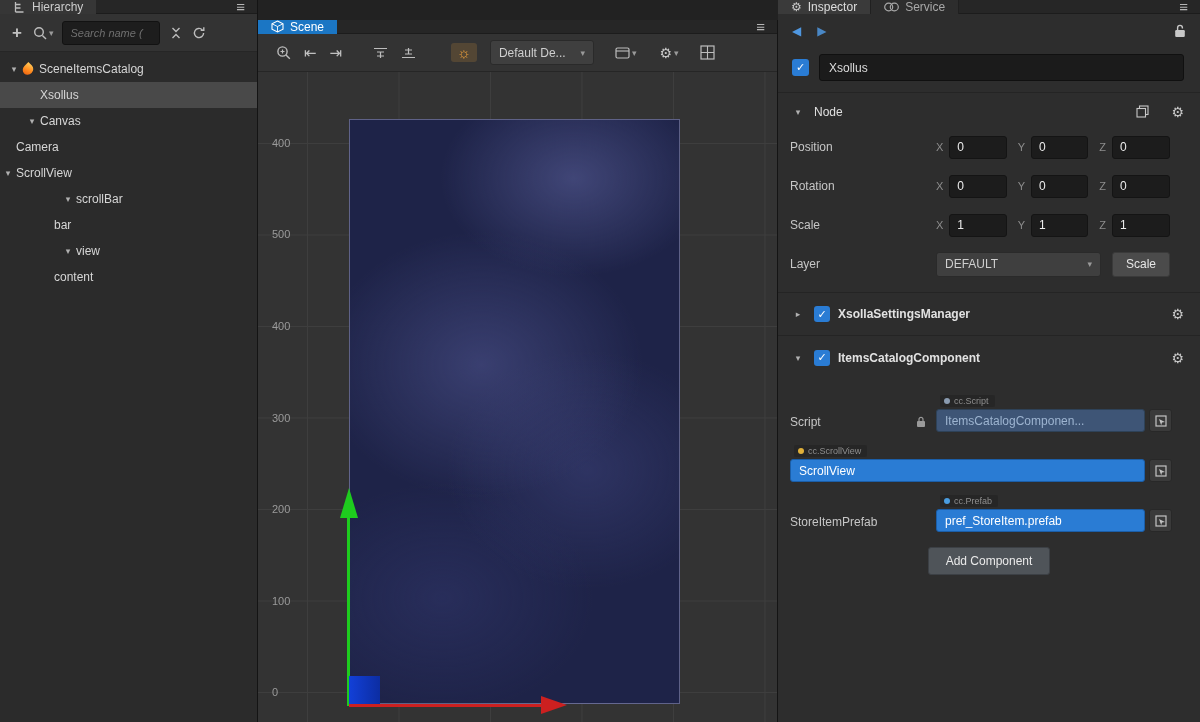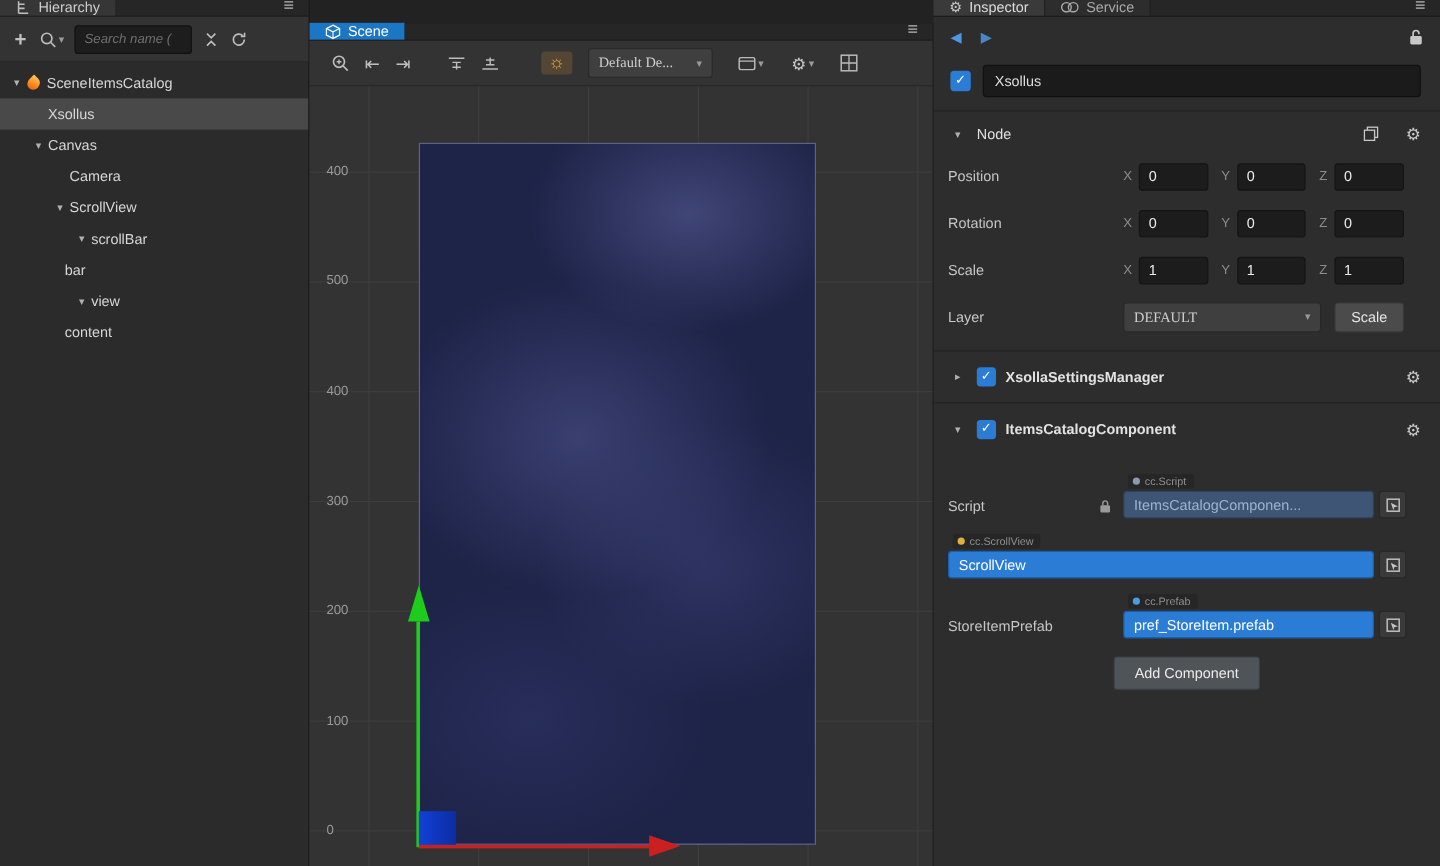--- a/index.html
+++ b/index.html
@@ -5,46 +5,46 @@
   * { margin:0; padding:0; box-sizing:border-box; }
   html,body { width:1200px; height:722px; overflow:hidden; }
   body { font-family:"Liberation Sans", sans-serif; font-size:12px; background:#222; color:#ccc; display:flex; }
 
   .panel { height:722px; display:flex; flex-direction:column; border-right:1px solid #141414; }
   .panel-hierarchy { width:258px; background:#2b2b2b; }
   .panel-scene { width:520px; background:#333;margin-top:20px; }
   .panel-inspector { width:422px; background:#2d2d2d; border-right:none; }
 
   
-  .phead { height:14px; background:#262626; display:flex; align-items:flex-end; border-bottom:1px solid #1c1c1c; flex-shrink:0; }
+  .phead { height:14px; background:#262626; display:flex; align-items:center; border-bottom:1px solid #1c1c1c; flex-shrink:0; }
   .tab { display:flex; align-items:center; gap:6px; padding:0 13px; font-size:12px; color:#ccc; cursor:default; }
   .tab-plain { background:#363636; }
   .tab-scene { background:#1b76c4; color:#fff; }
   .tab-active { background:#3a3a3a; color:#ddd; }
   .tab-idle { background:#2d2d2d; color:#a8a8a8; border-left:1px solid #202020; border-right:1px solid #202020; }
   .menu-glyph { margin-left:auto; padding:0 12px; display:flex; align-items:center; font-size:15px; color:#b5b5b5; cursor:pointer; }
 
   
   .toolbar { height:38px; background:#333; border-bottom:1px solid #262626; display:flex; align-items:center; padding:0 10px; gap:9px; flex-shrink:0; }
   .tbtn { display:flex; align-items:center; gap:2px; color:#c0c0c0; cursor:pointer; }
   .tbtn.plus { font-size:17px; font-weight:bold; padding:0 2px; }
   .search-input { width:98px; height:24px; background:#1d1d1d; border:1px solid #121212; border-radius:3px; color:#ddd; padding:0 7px; font-size:11px; font-style:italic; min-width:0; }
   .search-input::placeholder { color:#6f6f6f; font-style:italic; }
   .caret { font-size:9px; color:#9a9a9a; }
   .gizmo-light { background:rgba(235,160,60,0.18); border-radius:3px; padding:2px 6px; color:#f0a23c; font-size:15px; line-height:1; cursor:pointer; }
-  .dropdown { height:25px; background:#3f3f3f; border:1px solid #2a2a2a; border-radius:3px; display:flex; align-items:center; gap:8px; padding:0 8px; color:#cfcfcf; cursor:pointer;font-family:Liberation Serif, serif; }
+  .dropdown { height:25px; background:#3f3f3f; border:1px solid #2a2a2a; border-radius:3px; display:flex; align-items:center; gap:8px; padding:0 8px; color:#cfcfcf; cursor:pointer; }
   .dropdown .caret { margin-left:auto; }
   .res-dropdown { width:104px; font-size:12px; }
 
   
   .tree { flex:1; overflow:hidden; padding-top:4px; }
   .trow { height:26px; display:flex; align-items:center; cursor:pointer; color:#d6d6d6; }
   .trow.sel { background:#494949; }
   .arr { width:16px; text-align:center; font-size:9px; color:#b0b0b0; flex-shrink:0; }
-  .d0 { padding-left:6px; } .d1 { padding-left:24px; } .d2 { padding-left:42px; }
+  .d0 { padding-left:6px; } .d1 { padding-left:24px; } .d2 { }
   .d3 { padding-left:60px; } .d4 { padding-left:38px; }
   .flame { width:10px; height:11px; background:linear-gradient(160deg,#ffc050 10%,#ff8a1e 55%,#e85d10); border-radius:0 50% 50% 50%; transform:rotate(45deg); margin:0 6px 0 1px; flex-shrink:0; }
   .tl { white-space:nowrap; }
 
   
   .scene-canvas { flex:1; position:relative; overflow:hidden; background-color:#333;
     background-image:linear-gradient(#3e3e3e 1px, transparent 1px), linear-gradient(90deg,#3e3e3e 1px, transparent 1px);
     background-size:91.5px 91.5px; background-position:49px 71px; }
   .rlabel { position:absolute; left:14px; color:#9a9a9a; font-size:11px; }
   .design-rect { position:absolute; left:91px; top:47px; width:331px; height:585px;

